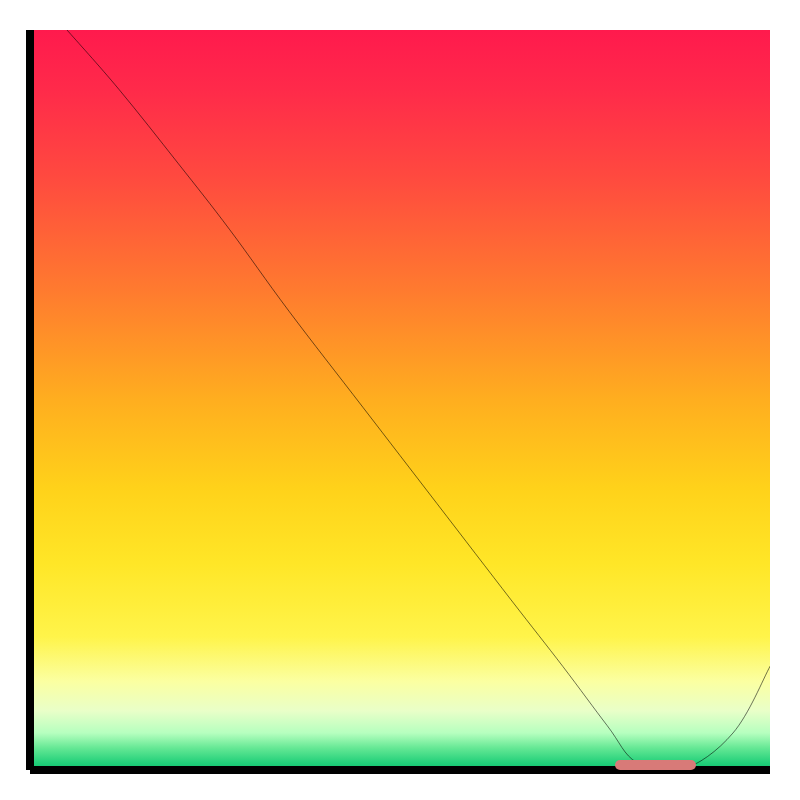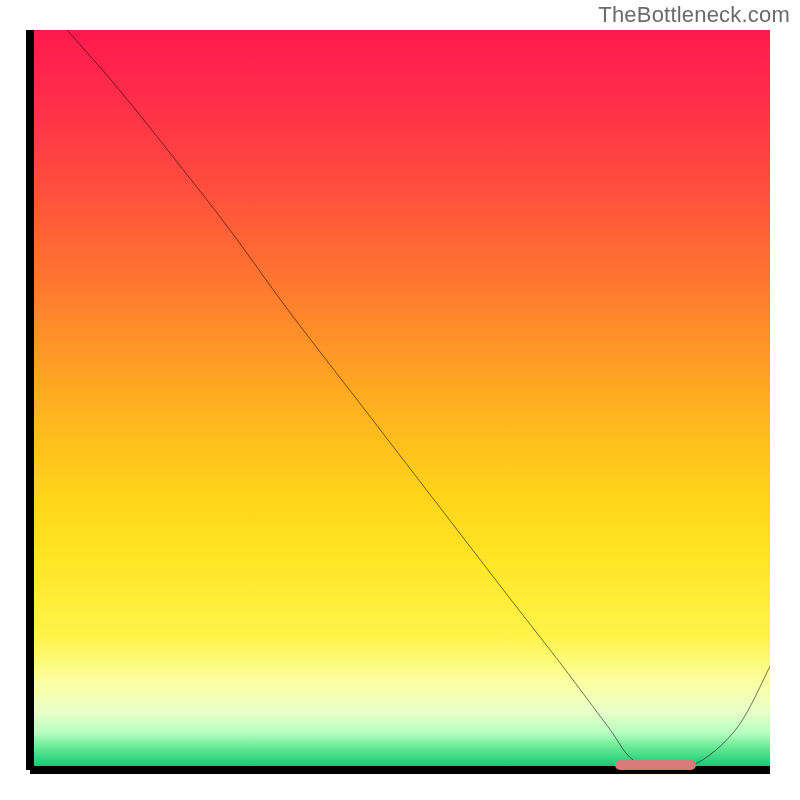--- a/index.html
+++ b/index.html
@@ -83,21 +83,20 @@
     position: absolute;
     height: 10px;
     border-radius: 5px;
     background: #d87a78;
   }
 </style>
 </head>
 <body>
 
 <div class="container">
-  <div class="watermark">TheBottleneck.com</div>
 
   <div class="plot-area"></div>
 
   <div class="axes">
     <div class="axis-y"></div>
     <div class="axis-x"></div>
 
     <svg class="curve" viewBox="0 0 100 100" preserveAspectRatio="none">
       <path id="curve-path" fill="none" stroke="#000000" stroke-width="0.55" stroke-linecap="round" stroke-linejoin="round" vector-effect="non-scaling-stroke" d="M 5 0 C 6.26 1.44, 9.3 4.76, 12 8 C 14.7 11.24, 17.3 14.58, 20 18 C 22.7 21.42, 24.3 23.4, 27 27 C 29.7 30.6, 31.76 33.68, 35 38 C 38.24 42.32, 41.4 46.32, 45 51 C 48.6 55.68, 51.400000000000006 59.32, 55.00000000000001 64 C 58.60000000000001 68.68, 61.94 73.04, 65 77 C 68.06 80.96, 69.66 82.94, 72 86 C 74.34 89.06, 76.2 91.66, 78 94 C 79.8 96.34, 80.2 97.92, 82 99 C 83.8 100.08, 85.66 100.72, 88 100 C 90.34 99.28, 92.84 97.52, 95 95 C 97.16 92.48, 99.1 87.62, 100 86"></path>
     </svg>

